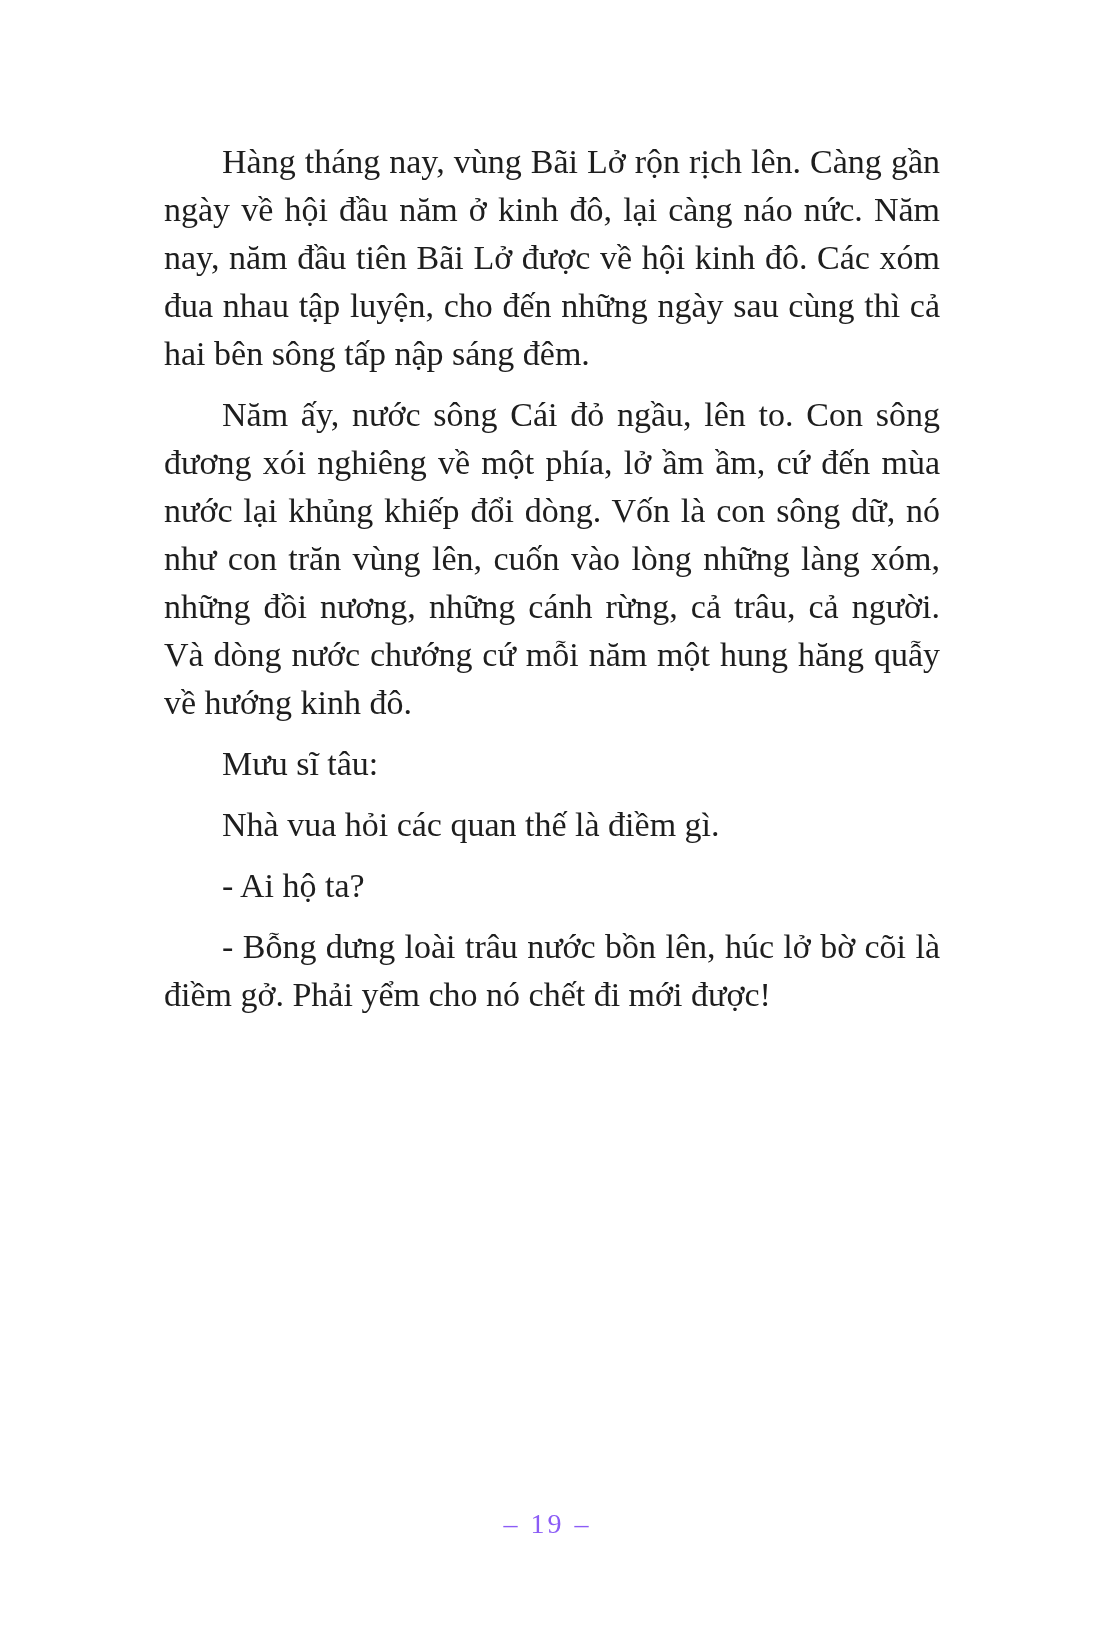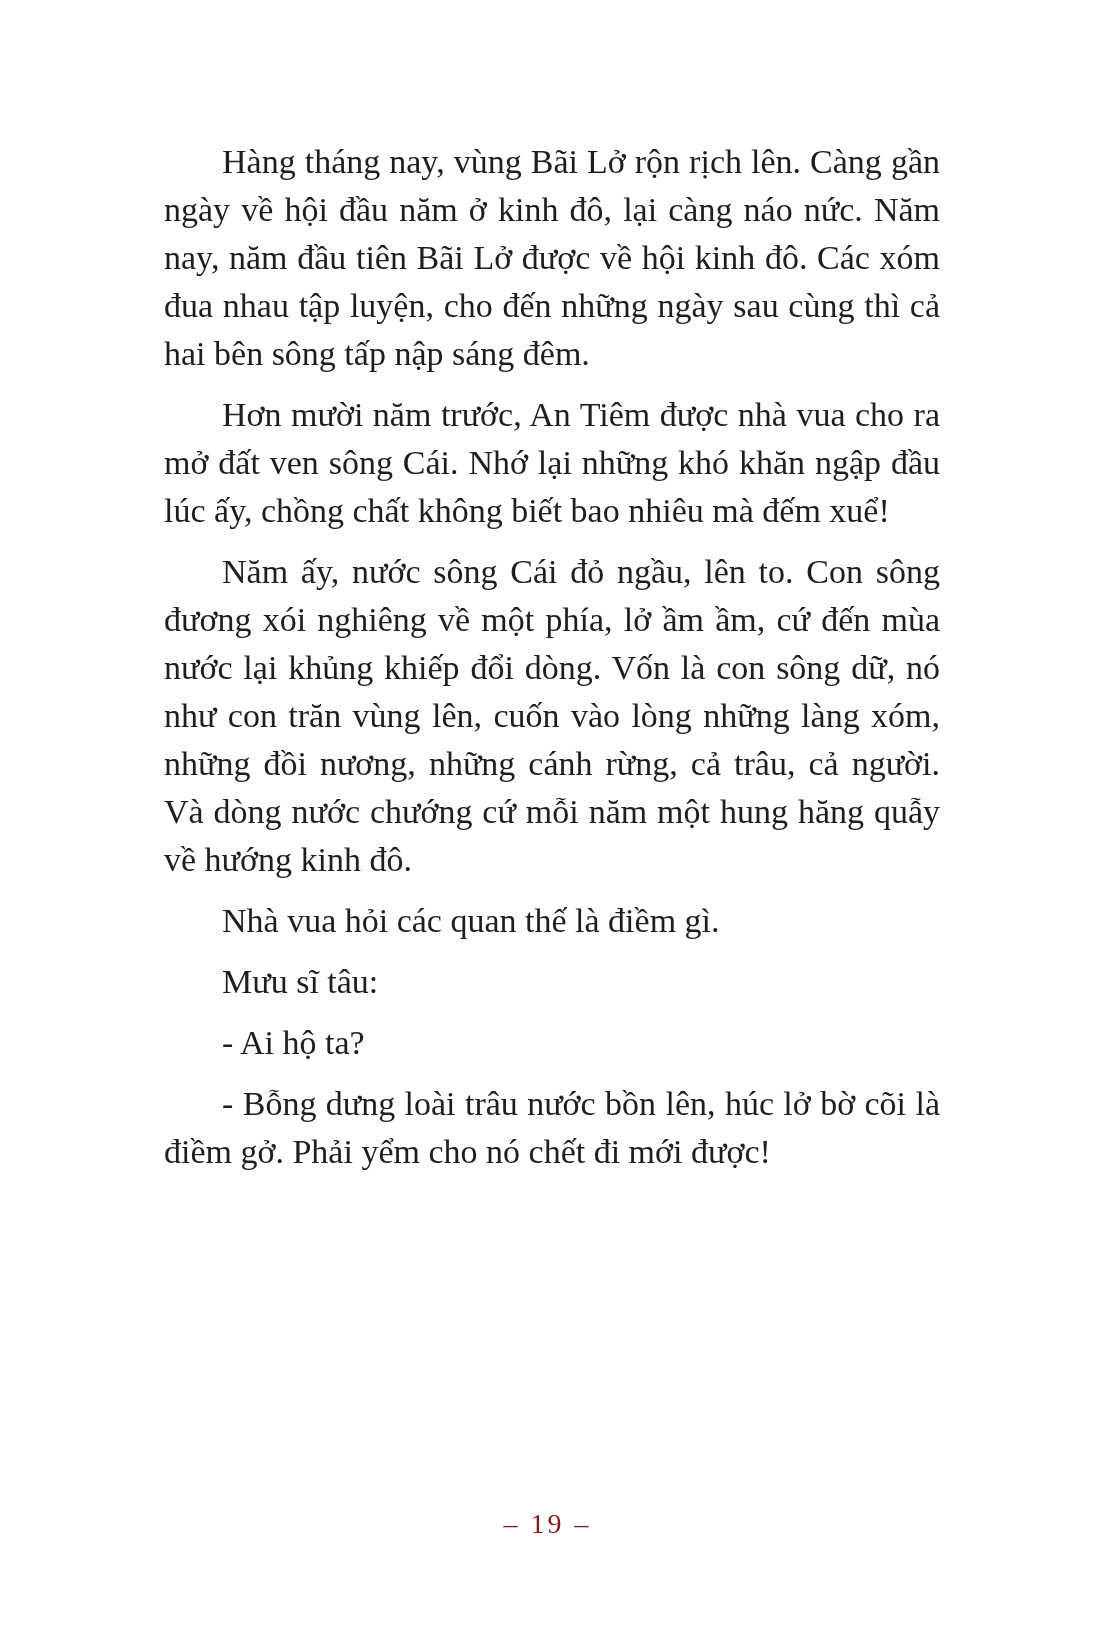--- a/index.html
+++ b/index.html
@@ -34,31 +34,30 @@
     text-indent: 58px;
   }
   .folio {
     position: absolute;
     top: 1508px;
     left: 0;
     width: 100%;
     text-align: center;
     font-size: 28px;
     letter-spacing: 3px;
-    color: #7f1d1d;
+    color: #8b5cf6;
     font-family: "Liberation Serif", "DejaVu Serif", serif;
   }
 </style>
 </head>
 <body>
 
 <div class="page">
   <main class="text-block">
     <p>Hàng tháng nay, vùng Bãi Lở rộn rịch lên. Càng gần ngày về hội đầu năm ở kinh đô, lại càng náo nức. Năm nay, năm đầu tiên Bãi Lở được về hội kinh đô. Các xóm đua nhau tập luyện, cho đến những ngày sau cùng thì cả hai bên sông tấp nập sáng đêm.</p>
-    <p>Hơn mười năm trước, An Tiêm được nhà vua cho ra mở đất ven sông Cái. Nhớ lại những khó khăn ngập đầu lúc ấy, chồng chất không biết bao nhiêu mà đếm xuể!</p>
     <p>Năm ấy, nước sông Cái đỏ ngầu, lên to. Con sông đương xói nghiêng về một phía, lở ầm ầm, cứ đến mùa nước lại khủng khiếp đổi dòng. Vốn là con sông dữ, nó như con trăn vùng lên, cuốn vào lòng những làng xóm, những đồi nương, những cánh rừng, cả trâu, cả người. Và dòng nước chướng cứ mỗi năm một hung hăng quẫy về hướng kinh đô.</p>
+    <p>Mưu sĩ tâu:</p>
     <p>Nhà vua hỏi các quan thế là điềm gì.</p>
-    <p>Mưu sĩ tâu:</p>
     <p>- Ai hộ ta?</p>
     <p>- Bỗng dưng loài trâu nước bồn lên, húc lở bờ cõi là điềm gở. Phải yểm cho nó chết đi mới được!</p>
   </main>
   <div class="folio">– 19 –</div>
 </div>
 
 </body></html>

